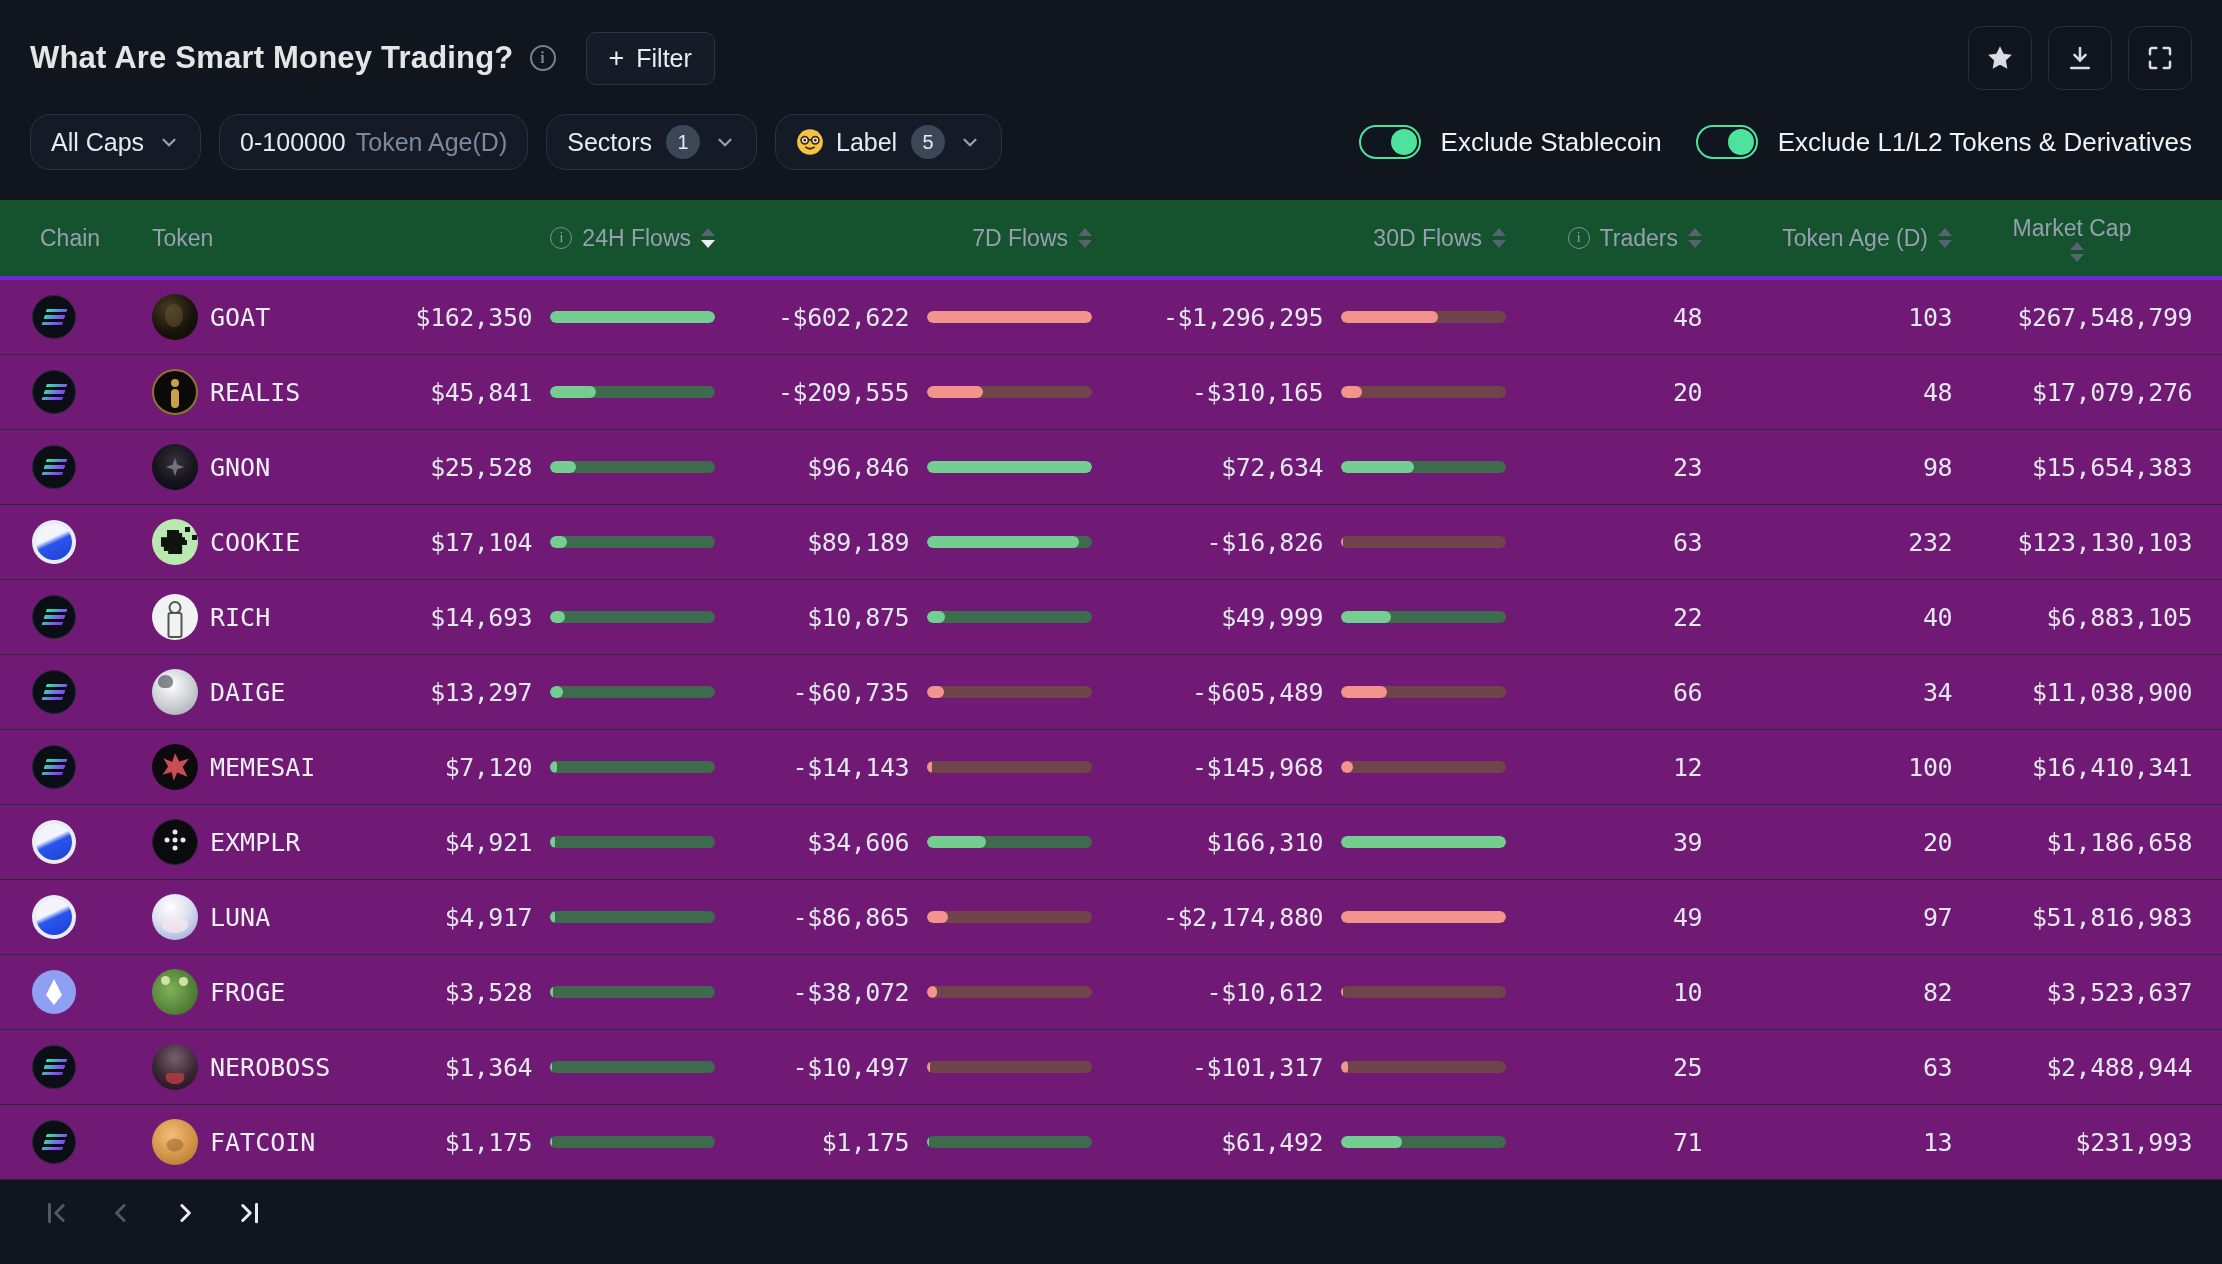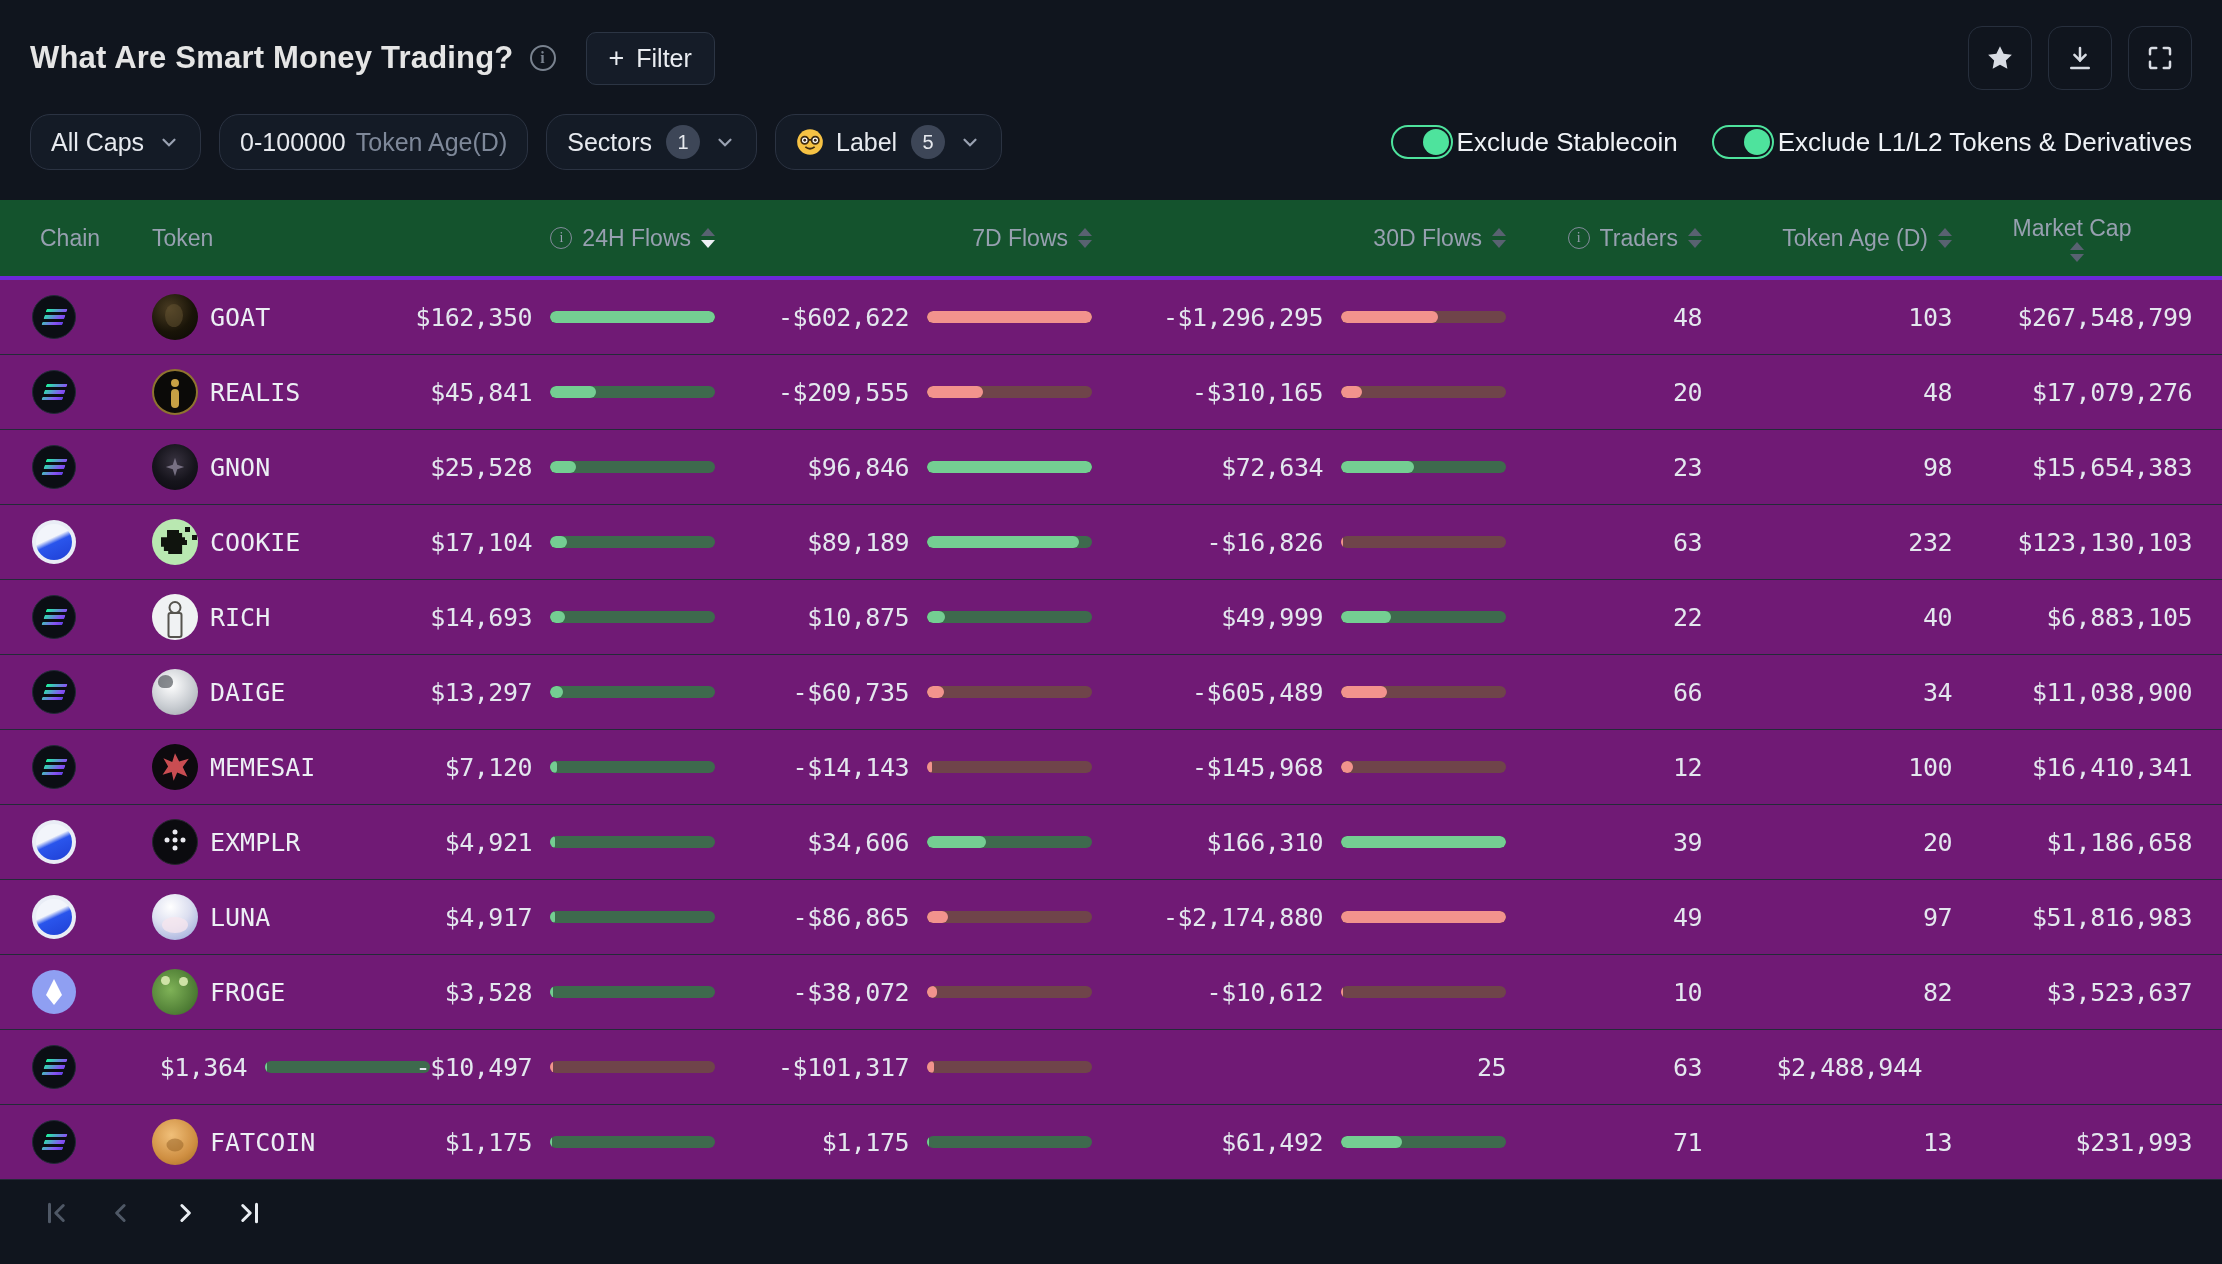--- a/index.html
+++ b/index.html
@@ -44,21 +44,21 @@
   }
   .pill .chev { margin-left: 14px; display:flex; }
   .pill .muted { color:#7E8899; margin-left: 10px; }
   .count-badge {
     min-width: 34px; height: 34px; border-radius: 17px; background:#3D4657;
     color:#E7EAEF; font-size: 20px; display:flex; align-items:center; justify-content:center;
     padding: 0 8px; margin-left: 14px;
   }
   .pill .emoji { margin-right: 12px; display:flex; }
   .toggles { margin-left:auto; display:flex; align-items:center; gap: 34px; }
-  .toggle-group { display:flex; align-items:center; gap: 4px; cursor:pointer; }
+  .toggle-group { display:flex; align-items:center; gap: 20px; cursor:pointer; }
   .switch {
     width: 62px; height: 34px; border-radius: 18px; border: 2px solid #4EE39D;
     background: #10161F; position: relative; flex:none;
   }
   .switch::after {
     content:""; position:absolute; top: 2px; right: 2px;
     width: 26px; height: 26px; border-radius: 50%; background:#4EE39D;
   }
   .toggle-label { font-size: 26px; color:#EFF2F6; }
 
@@ -618,20 +618,24 @@
     <div class="cell num-cell cell-traders">10</div>
     <div class="cell num-cell cell-age">82</div>
     <div class="cell num-cell cell-mcap">$3,523,637</div>
   </div>
       <div class="grid-row row">
     <div class="cell chain-cell">
       <span class="chain-icon chain-solana">
             <span class="glyph"></span>
           </span>
     </div>
+    <div class="cell token-cell">
+      <span class="token-icon tok-neroboss"></span>
+      <span class="token-name">NEROBOSS</span>
+    </div>
     <div class="cell flow-cell cell-h24">
       <span class="flow-value">$1,364</span>
       <span class="bar pos">
             <span class="fill" style="width: 1%;"></span>
           </span>
     </div>
     <div class="cell flow-cell cell-d7">
       <span class="flow-value">-$10,497</span>
       <span class="bar neg">
             <span class="fill" style="width: 2%;"></span>

